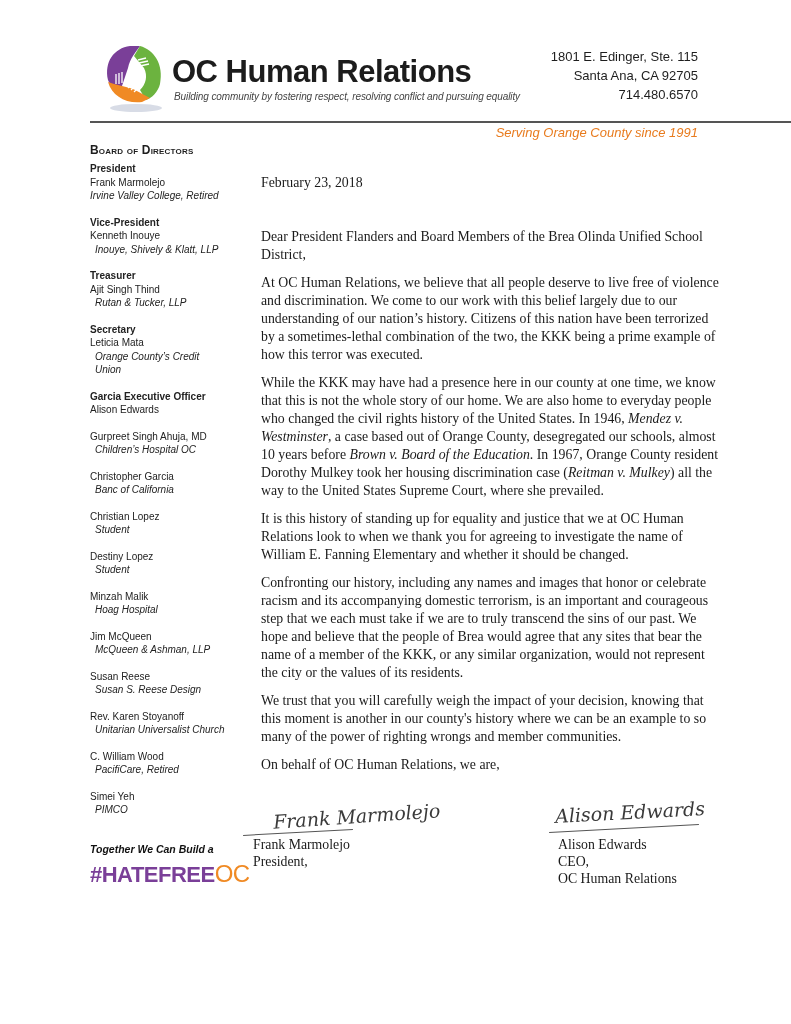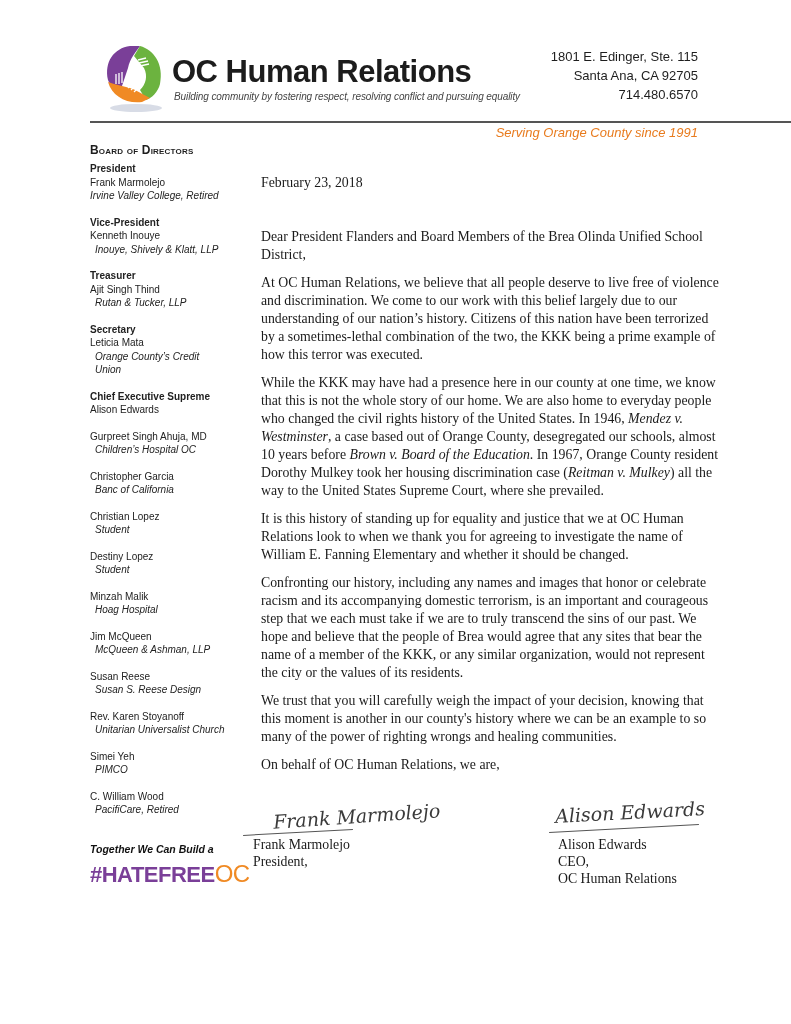--- a/index.html
+++ b/index.html
@@ -89,21 +89,21 @@
     <div class="role">Treasurer</div>
     <div>Ajit Singh Thind</div>
     <div class="org">Rutan &amp; Tucker, LLP</div>
   </div>
   <div class="member">
     <div class="role">Secretary</div>
     <div>Leticia Mata</div>
     <div class="org" style="width:110px">Orange County’s Credit Union</div>
   </div>
   <div class="member">
-    <div class="role">Chief Executive Supreme</div>
+    <div class="role">Garcia Executive Officer</div>
     <div>Alison Edwards</div>
   </div>
   <div class="member">
     <div>Gurpreet Singh Ahuja, MD</div>
     <div class="org">Children’s Hospital OC</div>
   </div>
   <div class="member">
     <div>Christopher Garcia</div>
     <div class="org">Banc of California</div>
   </div>
@@ -125,42 +125,42 @@
   </div>
   <div class="member">
     <div>Susan Reese</div>
     <div class="org">Susan S. Reese Design</div>
   </div>
   <div class="member">
     <div>Rev. Karen Stoyanoff</div>
     <div class="org">Unitarian Universalist Church</div>
   </div>
   <div class="member">
+    <div>C. William Wood</div>
+    <div class="org">PacifiCare, Retired</div>
+  </div>
+  <div class="member">
     <div>Simei Yeh</div>
     <div class="org">PIMCO</div>
-  </div>
-  <div class="member">
-    <div>C. William Wood</div>
-    <div class="org">PacifiCare, Retired</div>
   </div>
 </div>
 
 <div class="together">Together We Can Build a</div>
 <div class="hashtag">
   <span class="hate">#HATEFREE</span><span class="oc">OC</span>
 </div>
 
 <div class="letter">
   <p class="date">February 23, 2018</p>
   <p>Dear President Flanders and Board Members of the Brea Olinda Unified School District,</p>
   <p>At OC Human Relations, we believe that all people deserve to live free of violence and discrimination. We come to our work with this belief largely due to our understanding of our nation’s history. Citizens of this nation have been terrorized by a sometimes-lethal combination of the two, the KKK being a prime example of how this terror was executed.</p>
   <p><span>While the KKK may have had a presence here in our county at one time, we know that this is not the whole story of our home. We are also home to everyday people who changed the civil rights history of the United States. In 1946, </span><i>Mendez v. Westminster</i><span>, a case based out of Orange County, desegregated our schools, almost 10 years before </span><i>Brown v. Board of the Education</i><span>. In 1967, Orange County resident Dorothy Mulkey took her housing discrimination case (</span><i>Reitman v. Mulkey</i><span>) all the way to the United States Supreme Court, where she prevailed.</span></p>
   <p>It is this history of standing up for equality and justice that we at OC Human Relations look to when we thank you for agreeing to investigate the name of William E. Fanning Elementary and whether it should be changed.</p>
   <p>Confronting our history, including any names and images that honor or celebrate racism and its accompanying domestic terrorism, is an important and courageous step that we each must take if we are to truly transcend the sins of our past. We hope and believe that the people of Brea would agree that any sites that bear the name of a member of the KKK, or any similar organization, would not represent the city or the values of its residents.</p>
-  <p>We trust that you will carefully weigh the impact of your decision, knowing that this moment is another in our county's history where we can be an example to so many of the power of righting wrongs and healing communities.</p>
+  <p>We trust that you will carefully weigh the impact of your decision, knowing that this moment is another in our county's history where we can be an example to so many of the power of righting wrongs and member communities.</p>
   <p>On behalf of OC Human Relations, we are,</p>
 </div>
 
 <div class="sigs">
   <div class="scrawl scrawl-left">Frank Marmolejo</div>
   <div class="sig-line" style="left:-10px;top:24px;width:110px;transform:rotate(-3deg);"></div>
   <div class="scrawl scrawl-right">Alison Edwards</div>
   <div class="sig-line" style="left:296px;top:20px;width:150px;transform:rotate(-3deg);"></div>
 
   <div class="sig-block sig-left">

